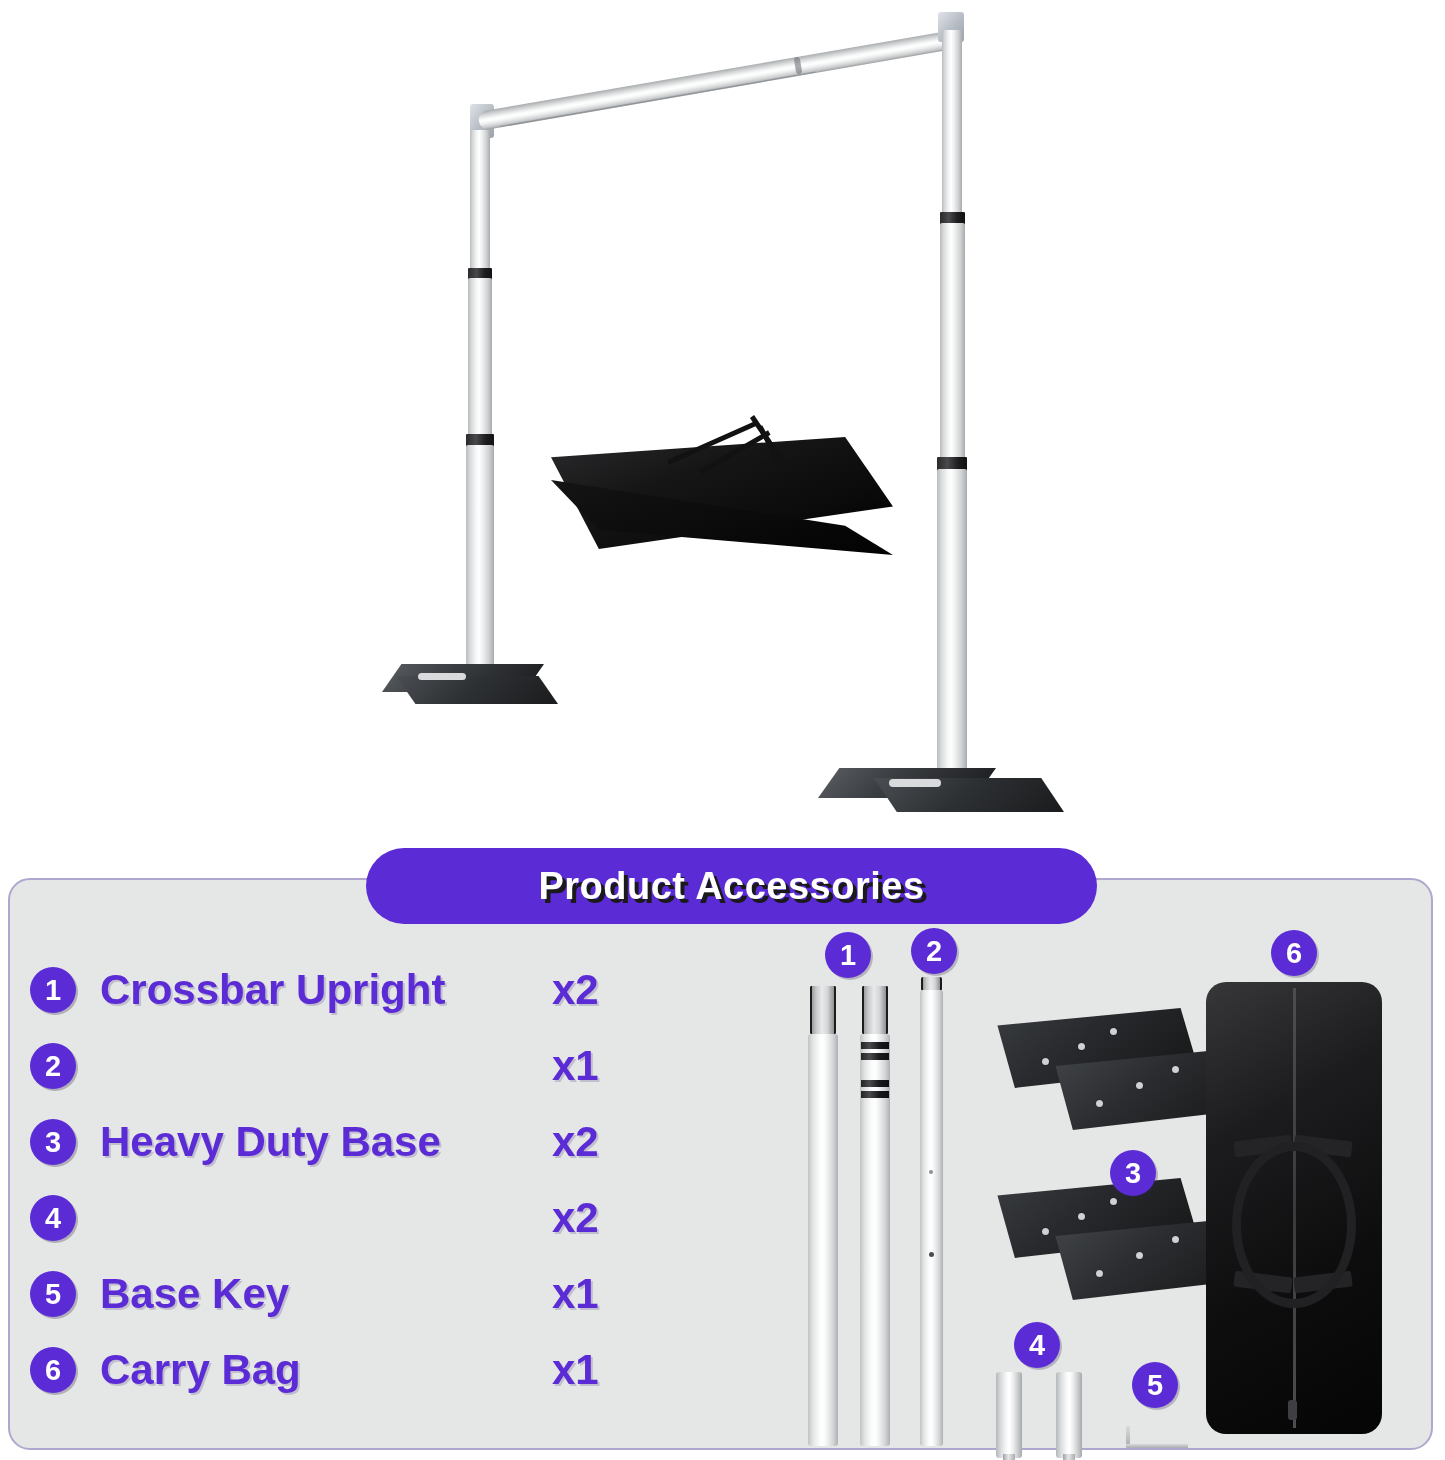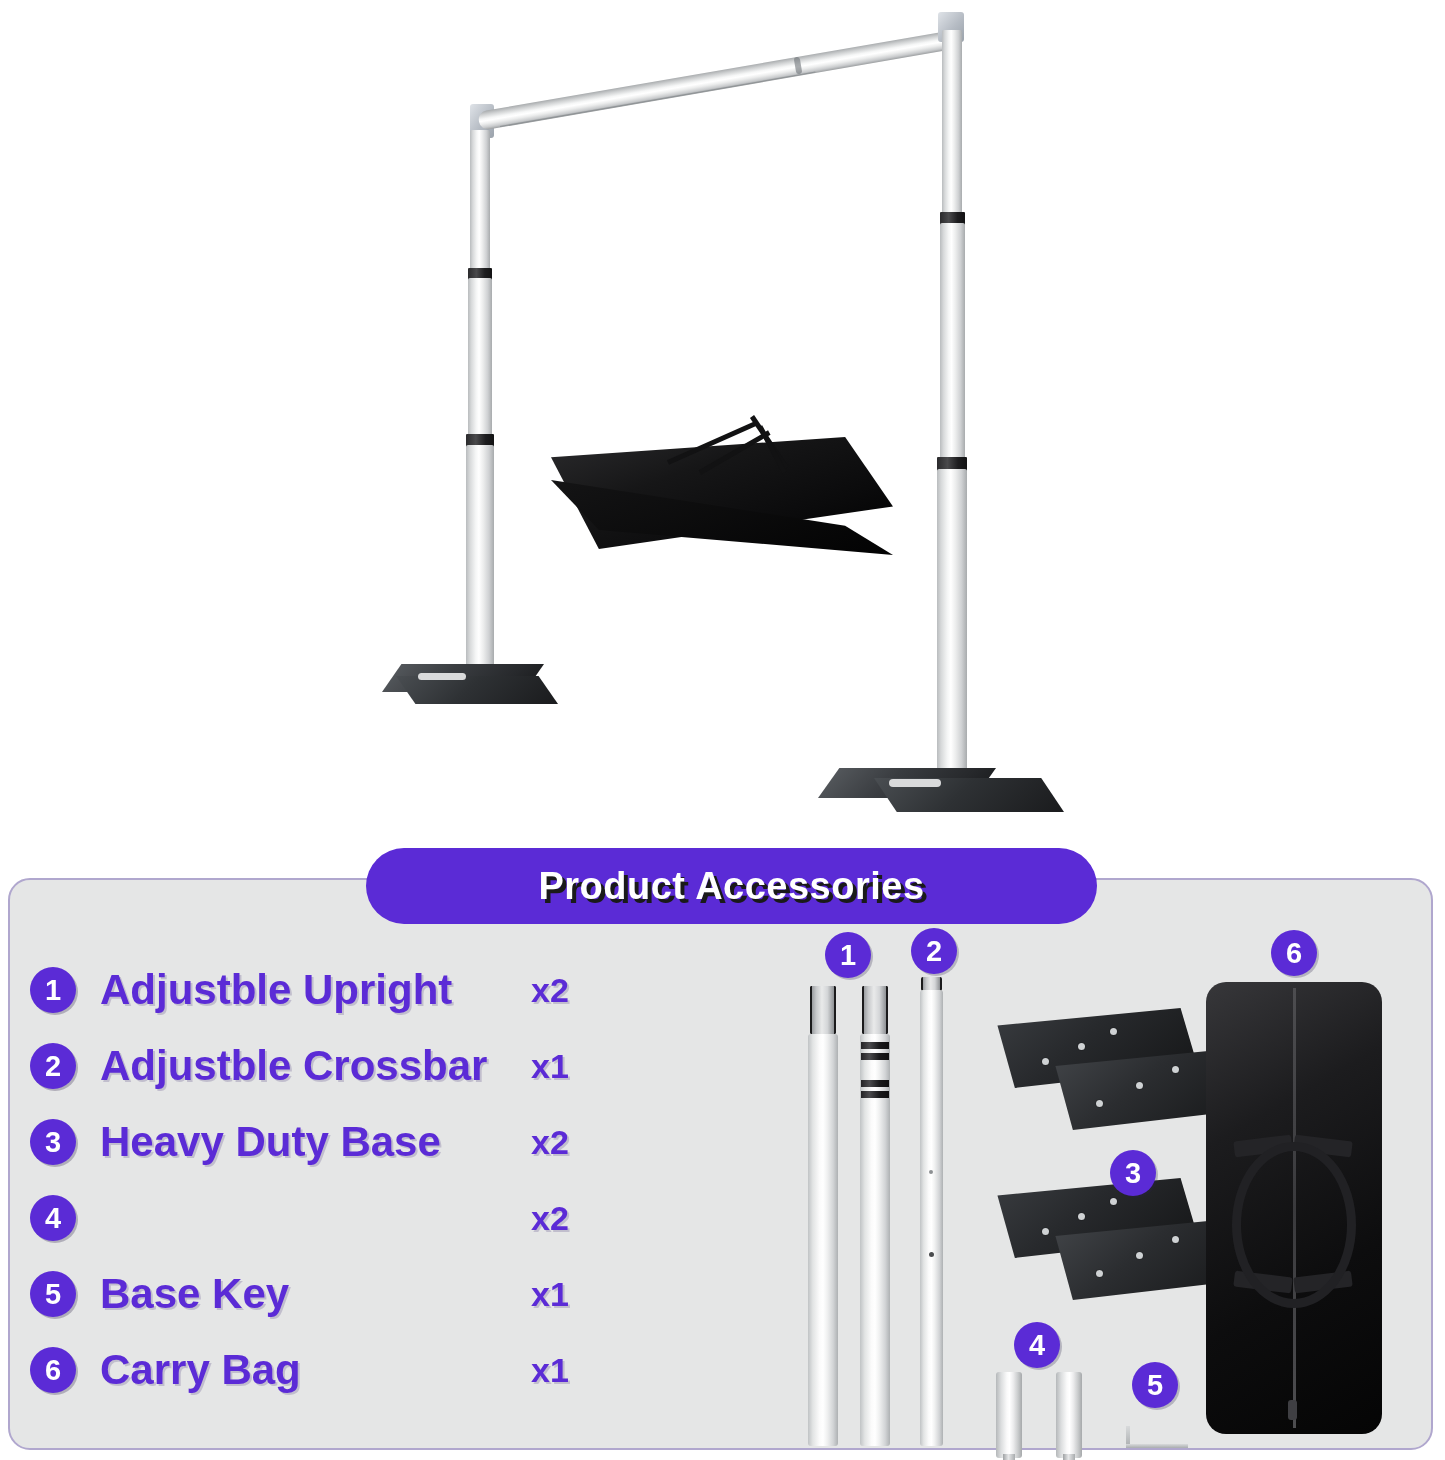--- a/index.html
+++ b/index.html
@@ -135,23 +135,23 @@
   .row-label {
     margin-left: 24px;
     color: #5b2bd6;
     font-size: 42px;
     font-weight: bold;
     white-space: nowrap;
     text-shadow: 2px 2px 0 rgba(70,50,120,.22);
   }
   .row-qty {
     position: absolute;
-    left: 501px;
+    left: 522px;
     color: #5b2bd6;
-    font-size: 34px;
+    font-size: 42px;
     font-weight: bold;
     text-shadow: 2px 2px 0 rgba(70,50,120,.22);
   }
   .row { position: relative; }
 
   
   #parts {
     position: absolute;
     left: 790px; top: 920px;
     width: 640px; height: 530px;
@@ -306,27 +306,26 @@
 <div id="panel"></div>
 
 <div id="title-pill">
   <span id="title-text">Product Accessories</span>
 </div>
 
 <div id="list">
 
   <div class="row">
     <div class="badge">1</div>
-    <div class="row-label">Adjustble Upright</div>
+    <div class="row-label">Crossbar Upright</div>
     <div class="row-qty">x2</div>
   </div>
 
   <div class="row">
     <div class="badge">2</div>
-    <div class="row-label">Adjustble Crossbar</div>
     <div class="row-qty">x1</div>
   </div>
 
   <div class="row">
     <div class="badge">3</div>
     <div class="row-label">Heavy Duty Base</div>
     <div class="row-qty">x2</div>
   </div>
 
   <div class="row">

